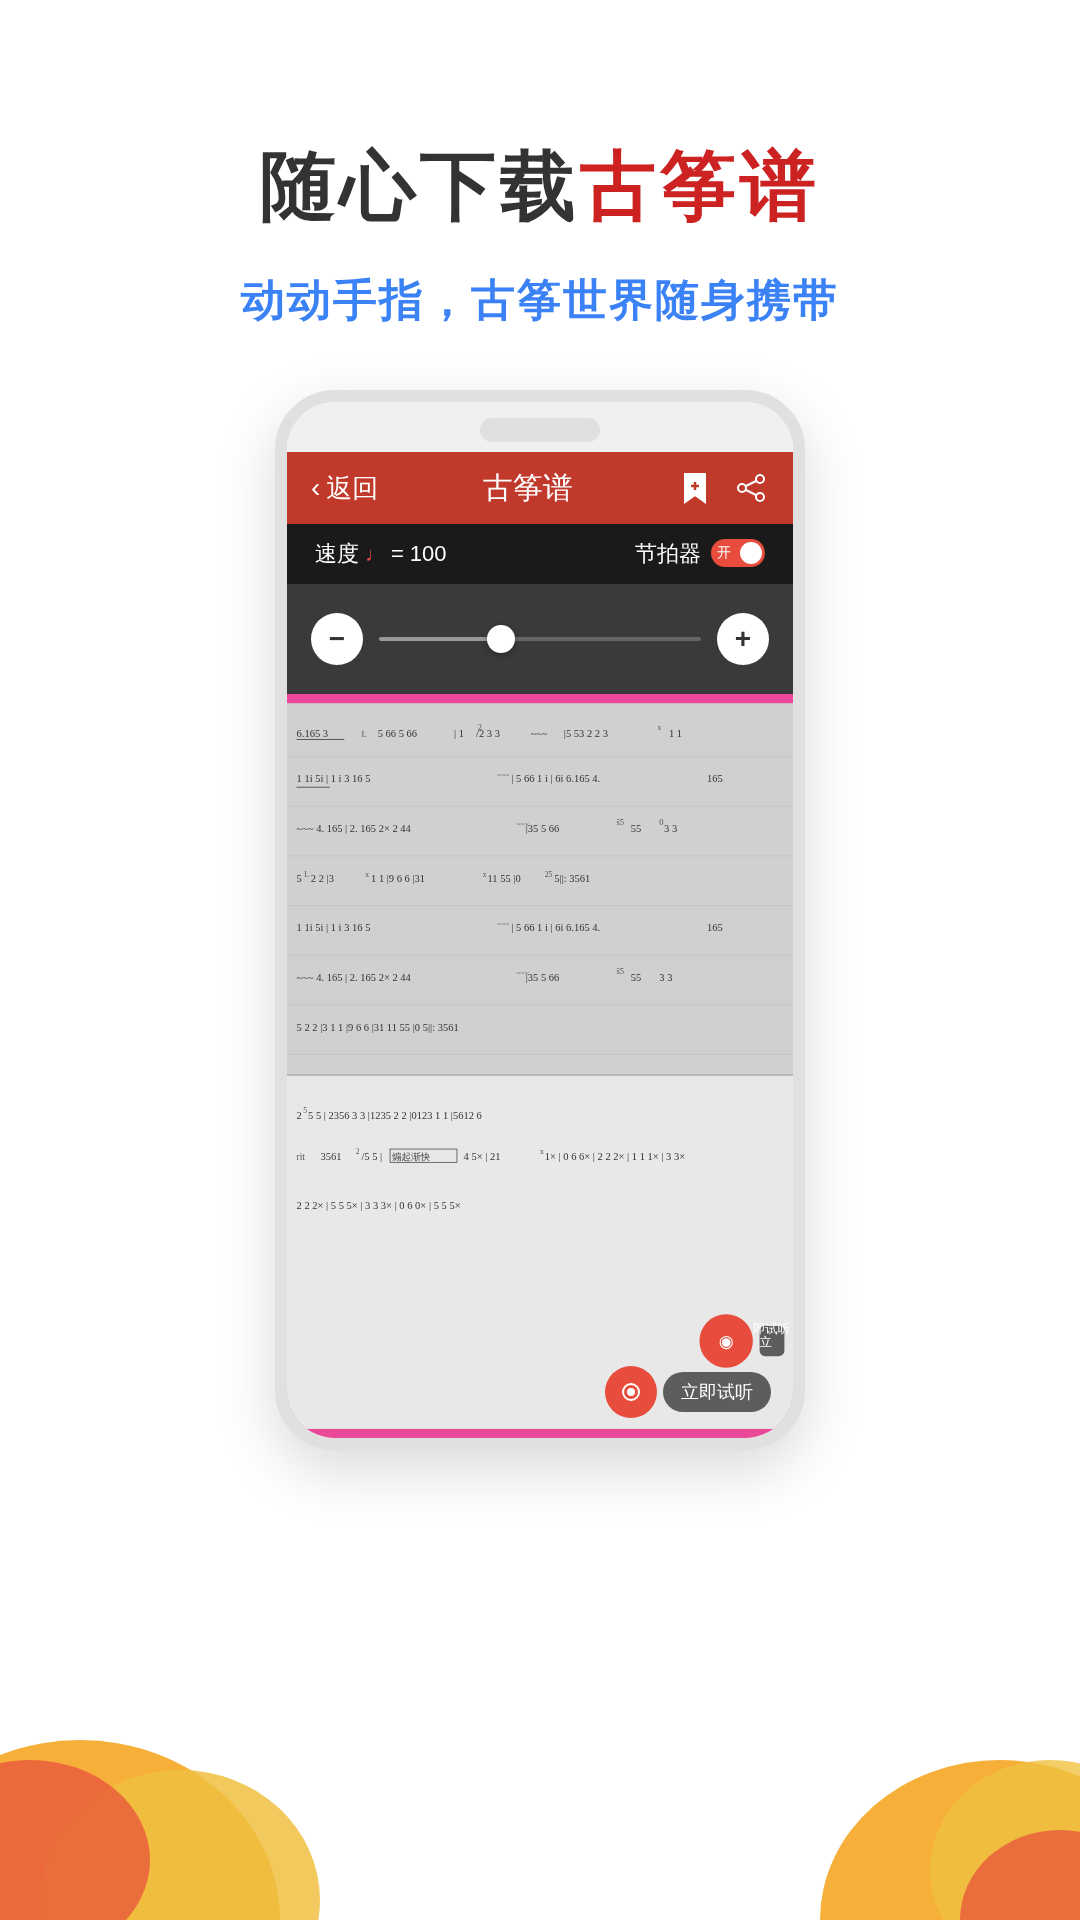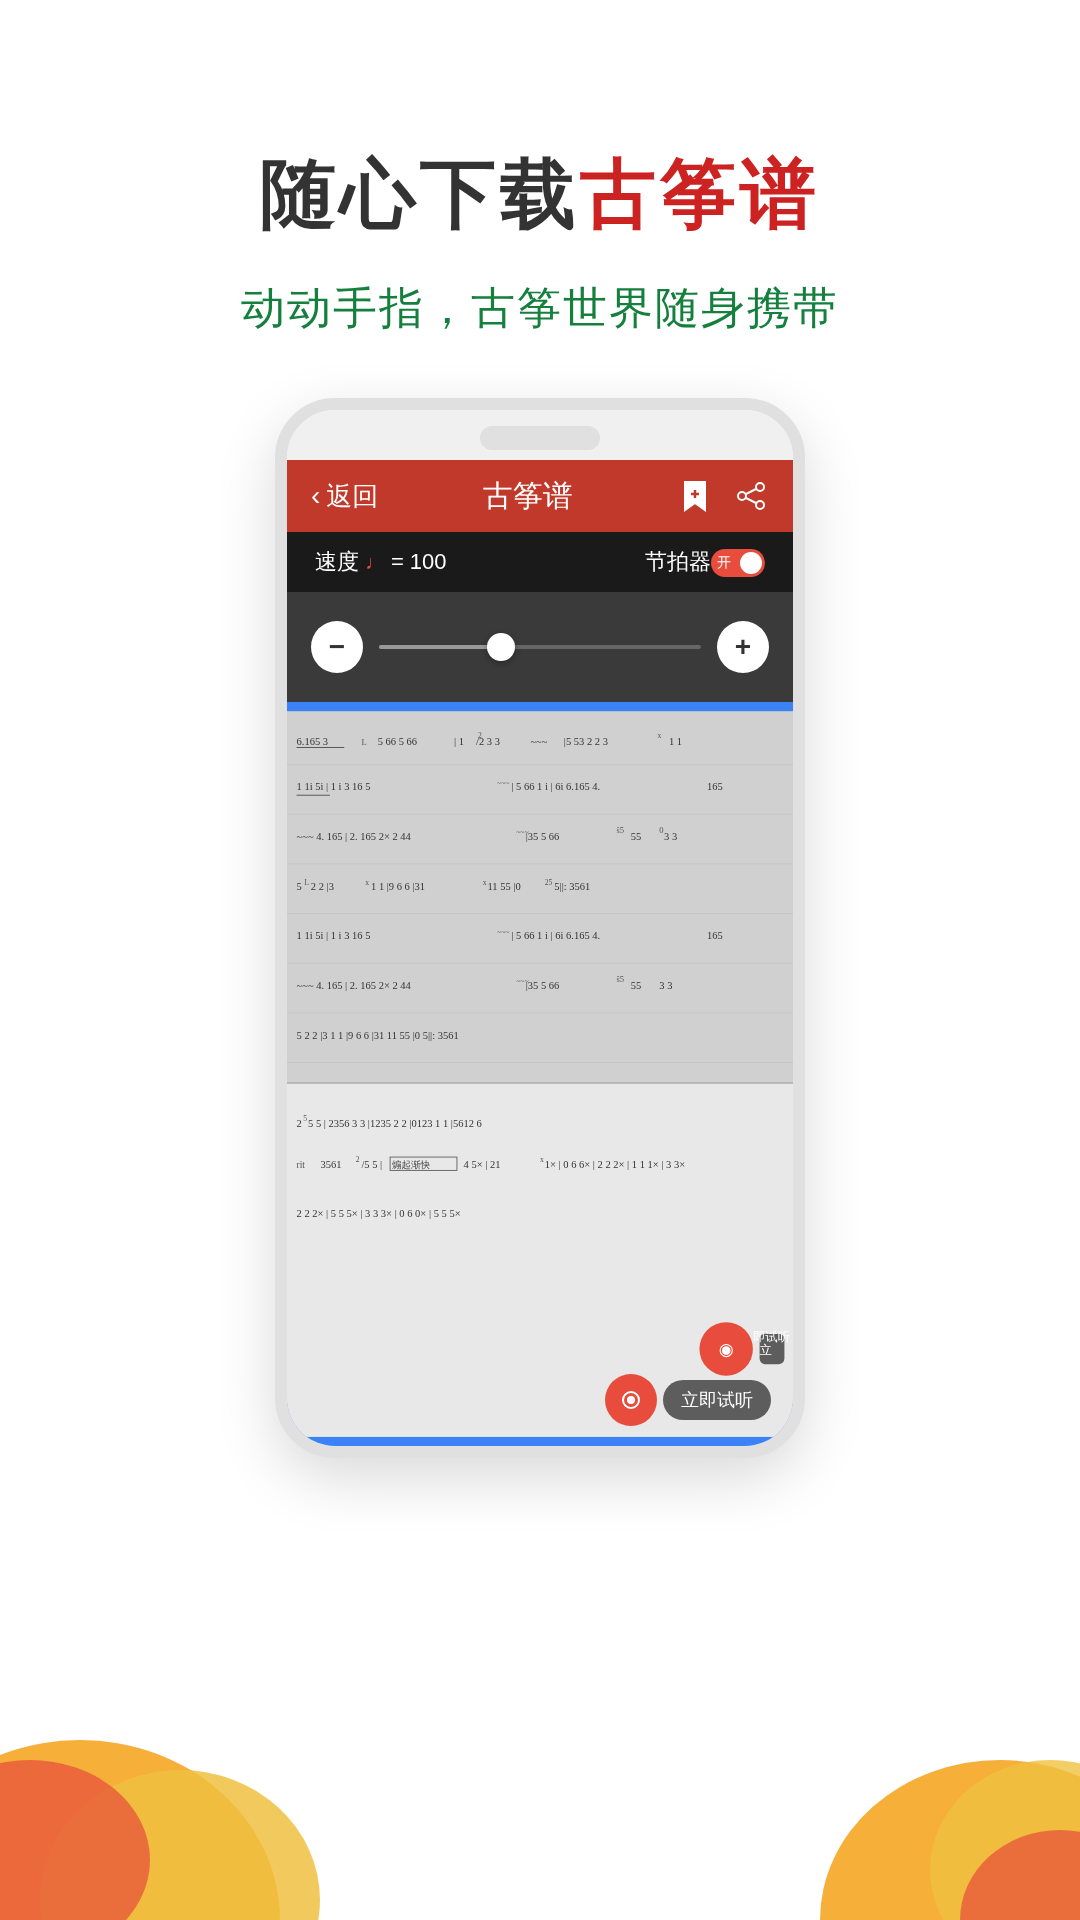--- a/index.html
+++ b/index.html
@@ -11,37 +11,37 @@
       overflow: hidden;
       position: relative;
     }
 
     
     .hero {
       text-align: center;
       padding-top: 140px;
       position: relative;
       z-index: 1;
-      margin-top: 8px;
     }
     .hero-title {
       font-size: 76px;
       font-weight: 700;
       color: #333333;
       letter-spacing: 4px;
       line-height: 1.2;
     }
     .hero-title .highlight {
       color: #cc2222;
     }
     .hero-subtitle {
       margin-top: 40px;
       font-size: 44px;
-      color: #15803d;
+      color: #3b82f6;
       letter-spacing: 2px;
+      font-weight: bold;
     }
 
     
     .phone-container {
       position: relative;
       z-index: 1;
       display: flex;
       justify-content: center;
       margin-top: 60px;
     }
@@ -129,21 +129,22 @@
       display: flex;
       align-items: center;
       gap: 6px;
     }
     .tempo-note {
       color: #e74c3c;
       font-size: 20px;
     }
     .metronome-section {
       display: flex;
-      align-items: flex-end;
+      align-items: flex-start;
+      gap: 10px;
     }
     .metronome-label {
       color: white;
       font-size: 22px;
     }
     .toggle-switch {
       width: 54px;
       height: 28px;
       background: #e74c3c;
       border-radius: 14px;
@@ -210,21 +211,21 @@
       top: -12px;
       width: 28px;
       height: 28px;
       background: white;
       border-radius: 50%;
       box-shadow: 0 2px 6px rgba(0,0,0,0.3);
     }
 
     
     .sheet-music {
-      background: #3b82f6;
+      background: #ec4899;
       flex: 1;
       height: calc(100% - 50px - 72px - 60px - 110px);
       overflow: hidden;
       position: relative;
     }
 
     
     .try-listen {
       position: absolute;
       bottom: 16px;

